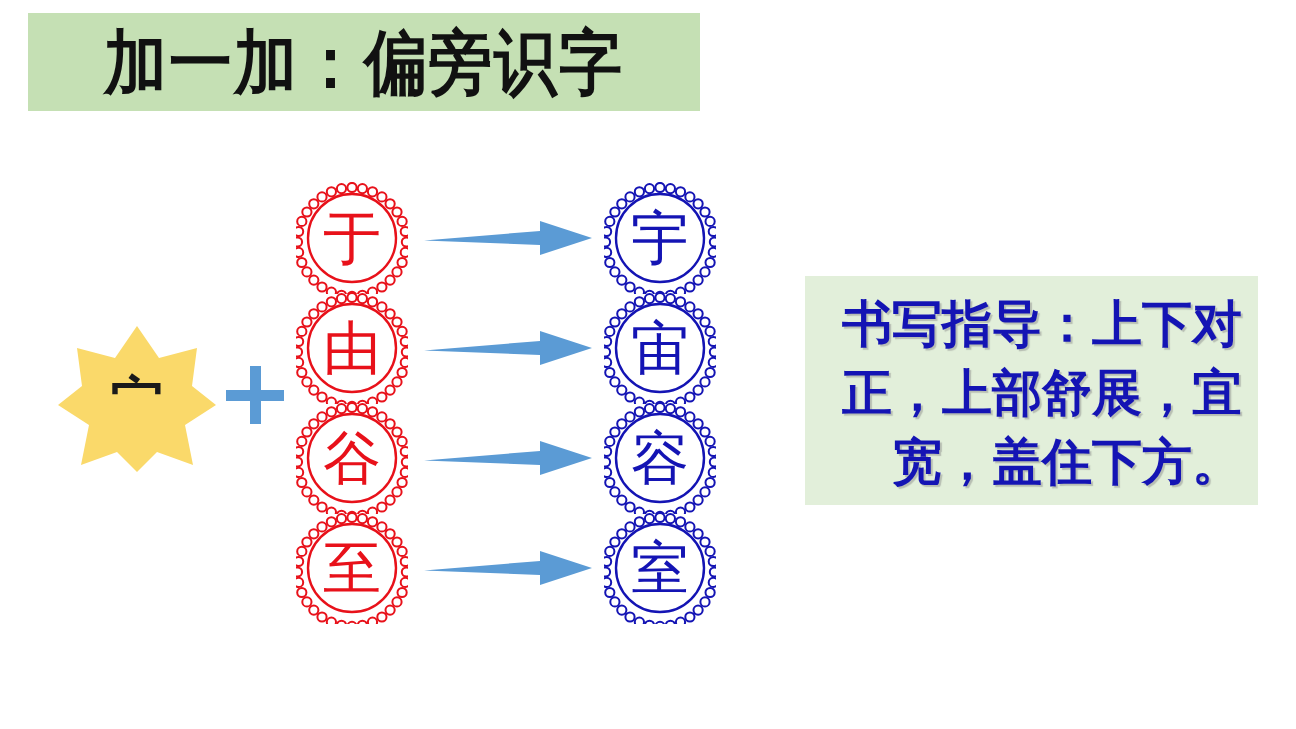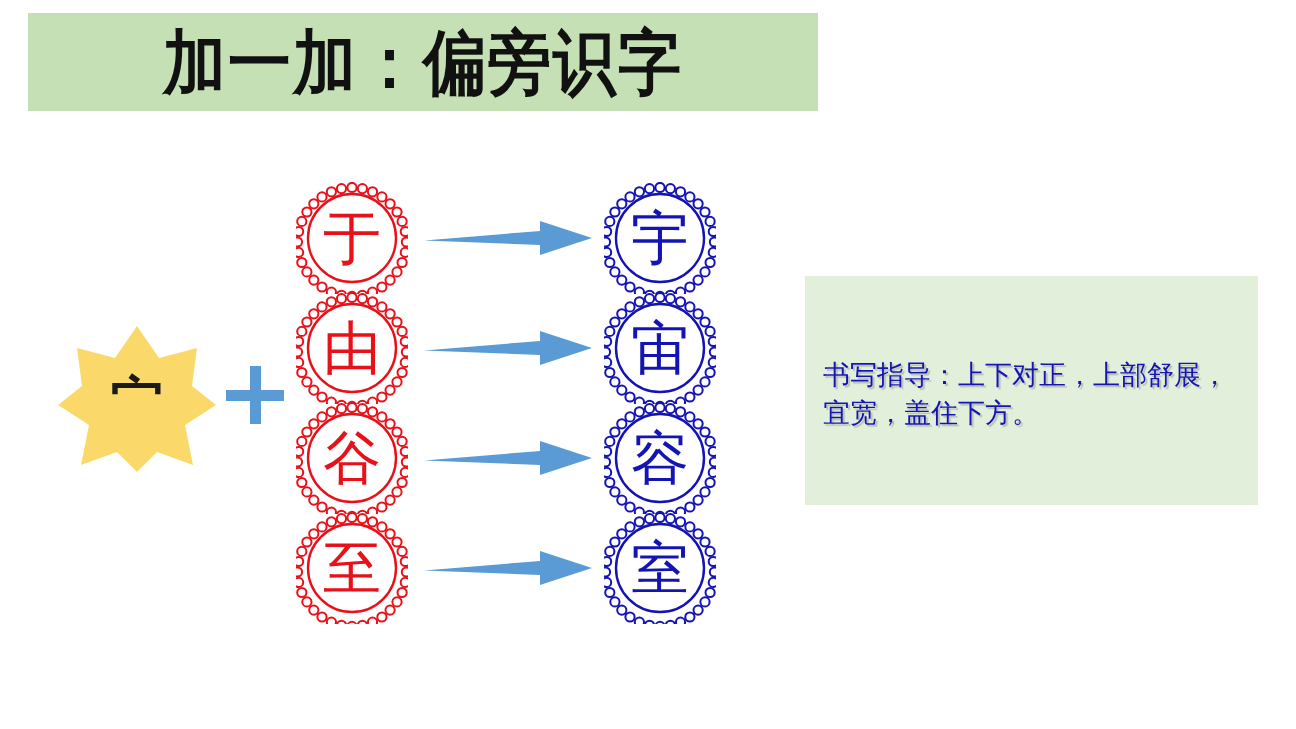--- a/index.html
+++ b/index.html
@@ -13,21 +13,21 @@
     position: relative;
     overflow: hidden;
     font-family: "Liberation Sans", "DejaVu Sans", sans-serif;
   }
 
   
   #title-banner {
     position: absolute;
     left: 28px;
     top: 13px;
-    width: 790px;
+    width: 672px;
     height: 98px;
     background: #c5e0b4;
     display: flex;
     align-items: center;
     justify-content: center;
   }
   #title-text {
     font-family: "DejaVu Sans", "Liberation Sans", sans-serif;
     font-size: 63px;
     font-weight: bold;
@@ -152,26 +152,27 @@
     width: 453px;
     height: 229px;
     background: #e2efda;
     box-sizing: border-box;
     padding: 16px 16px 10px 18px;
     display: flex;
     align-items: center;
   }
   #guidance-text {
     font-family: "DejaVu Sans", "Liberation Sans", sans-serif;
-    font-size: 27px;
-    font-weight: normal;
+    font-size: 50px;
+    font-weight: bold;
     color: #1414b4;
     line-height: 1.38;
     letter-spacing: 0px;
     text-shadow: 2px 2px 1px rgba(130,130,130,0.45);
+    text-align: right;
   }
 </style>
 </head>
 <body>
 
 <div id="title-banner">
   <span id="title-text">加一加：偏旁识字</span>
 </div>
 
 <div id="star-group">

